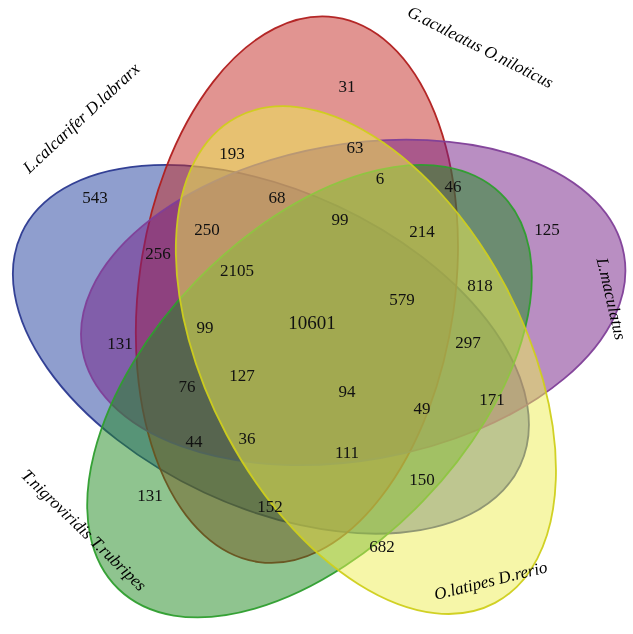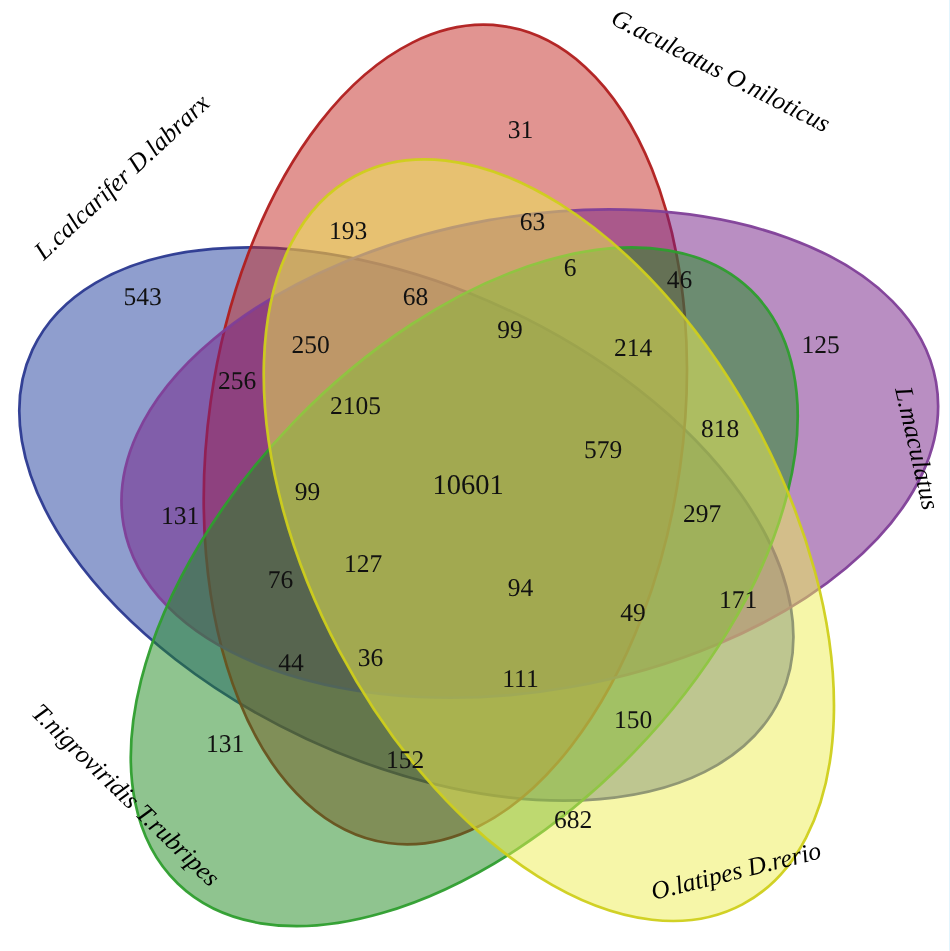--- a/index.html
+++ b/index.html
@@ -1,16 +1,16 @@
 <!DOCTYPE html>
 <html><head>
 <meta charset="utf-8">
 <style>
   html, body { margin: 0; padding: 0; background: #ffffff; }
-  .venn-wrap { width: 633px; height: 634px; position: relative; background: #7dd3fc; overflow: hidden; }
+  .venn-wrap { width: 633px; height: 634px; position: relative; background: #f97316; overflow: hidden; }
   text { font-family: "Liberation Serif", "DejaVu Serif", serif; }
   .region-count { font-size: 17px; fill: #111111; text-anchor: middle; }
   .region-count.big { font-size: 19px; }
   .set-label { font-size: 17px; font-style: italic; fill: #000000; text-anchor: middle; }
   .venn-ellipse { fill-opacity: 0.5; stroke-width: 1.8; stroke-opacity: 0.95; }
 </style>
 </head>
 <body>
 
 <div class="venn-wrap">

